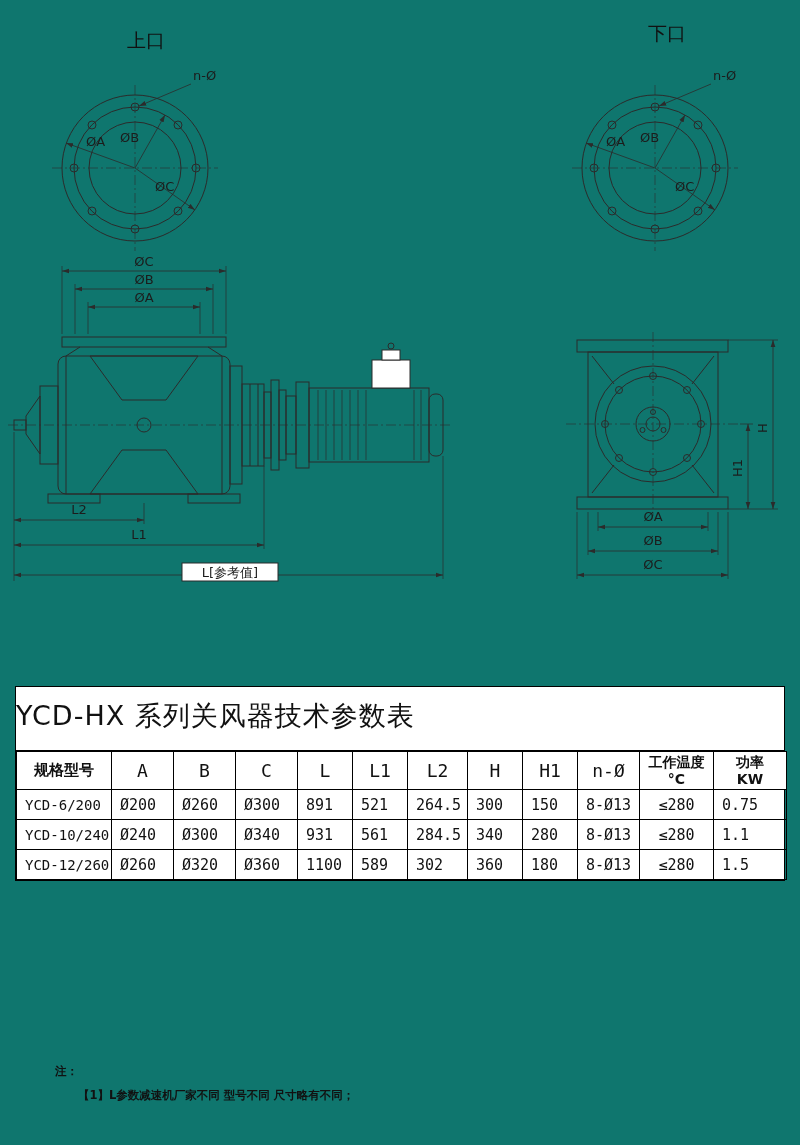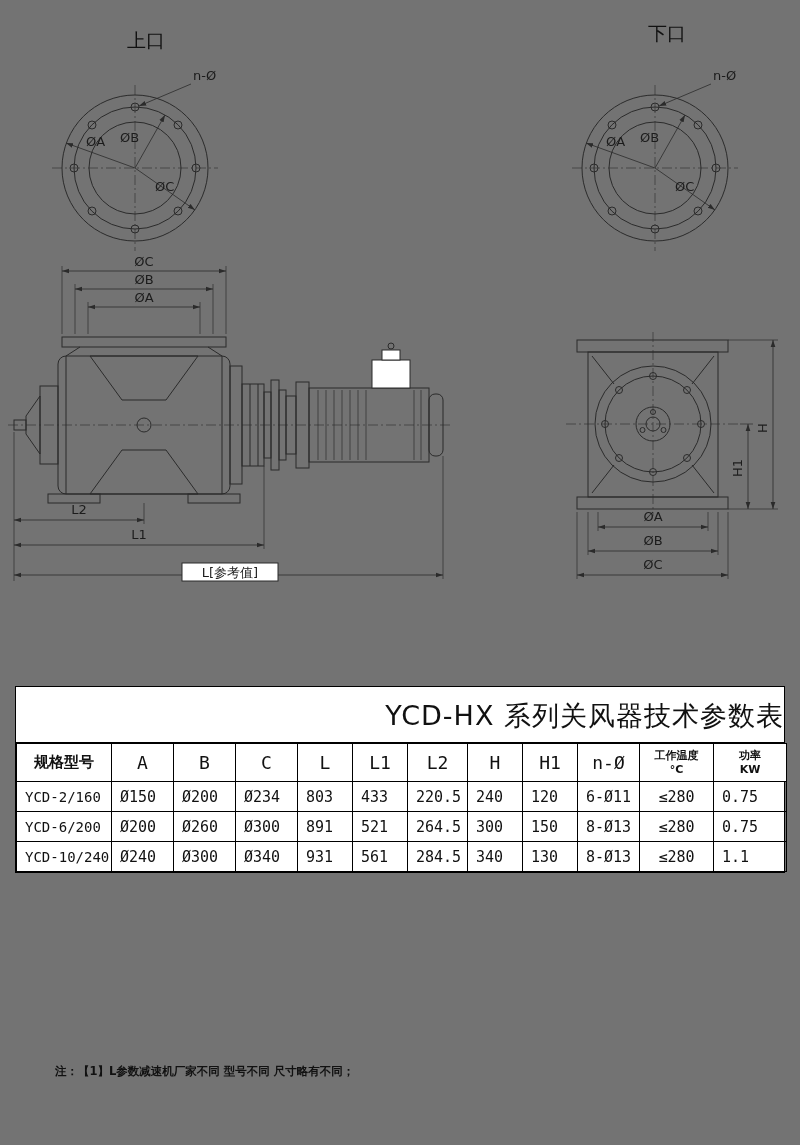--- a/index.html
+++ b/index.html
@@ -2,60 +2,60 @@
 <html><head>
 <meta charset="utf-8">
 <style>
   * { margin:0; padding:0; box-sizing:border-box; }
   html,body { background:#ffffff; }
   body {
     width:800px; height:1145px;
     font-family:"DejaVu Sans", "Liberation Sans", sans-serif;
     color:#111;
   }
-  .page { position:relative; width:800px; height:1145px; background:#737373; overflow:hidden; }
+  .page { position:relative; width:800px; height:1145px; background:#0f766e; overflow:hidden; }
 
   
   svg.drawings { position:absolute; left:0; top:0; }
   .ln   { stroke:#2b2b2b; stroke-width:1; fill:none; }
   .lnf  { stroke:#2b2b2b; stroke-width:1; fill:#ffffff; }
   .thin { stroke:#2b2b2b; stroke-width:0.7; fill:none; }
   .cl   { stroke:#2b2b2b; stroke-width:0.6; fill:none; stroke-dasharray:10 3 2 3; }
   .dim  { stroke:#2b2b2b; stroke-width:0.8; fill:none; }
   text.dlabel { font-family:"DejaVu Sans", sans-serif; font-size:13px; fill:#1c1c1c; }
   text.tlabel { font-family:"DejaVu Sans", sans-serif; font-size:19px; fill:#111; }
 
   
   .table-wrap {
     position:absolute; left:15px; top:686px; width:770px;
     border:1px solid #000; background:#fff;
   }
   .table-title {
-    text-align:right; font-size:27px; letter-spacing:1px;
-    padding:11px 0 8px 0; border-bottom:1px solid #000;
+    text-align:left; font-size:27px; letter-spacing:1px;
+    padding:11px 0 16px 0; border-bottom:1px solid #000;
   }
   table.spec { width:100%; border-collapse:collapse; table-layout:fixed; }
   .spec th, .spec td { border:1px solid #000; overflow:hidden; white-space:nowrap; }
   .spec thead th { height:38px; text-align:center; vertical-align:middle; background:#fff; }
   .spec .th-model  { font-size:15px; font-weight:bold; }
   .spec .th-letter { font-size:18px; font-weight:normal; font-family:"DejaVu Sans Mono", monospace; }
-  .spec .th-small  { font-size:11px; font-weight:bold; white-space:pre-line; line-height:1.2; }
+  .spec .th-small  { font-size:14px; font-weight:bold; white-space:pre-line; line-height:1.2; }
   .spec td { height:30px; font-size:15px; font-family:"DejaVu Sans Mono", monospace;
              padding-left:8px; text-align:left; vertical-align:middle; }
   .spec td.model { font-size:14px; }
   .spec td.ctr { text-align:center; padding-left:0; }
 
   
   .notes {
     position:absolute; left:55px; top:1062px; width:720px;
     display:flex; align-items:flex-start;
     font-size:11.5px; font-weight:bold; line-height:1.65; color:#111;
   }
   .notes-prefix { flex:0 0 auto; }
-  .notes-list { flex:1 1 auto; }
+  .notes-list { flex:1 1 auto;margin-top:24px; }
 </style>
 </head>
 <body>
 
 <div class="page">
 
   <svg class="drawings" width="800" height="660" viewBox="0 0 800 660">
     <defs>
       <marker id="arr" viewBox="0 0 9 8" refX="9" refY="4" markerWidth="9" markerHeight="8" orient="auto-start-reverse">
         <path d="M0,1 L9,4 L0,7 z" fill="#2b2b2b"></path>
@@ -266,34 +266,20 @@
           <th class="th-letter">H1</th>
           <th class="th-letter">n-Ø</th>
           <th class="th-small">工作温度
 °C</th>
           <th class="th-small">功率
 KW</th>
         </tr>
       </thead>
       <tbody>
           <tr>
-            <td class="model">YCD-2/160</td>
-            <td class="">Ø150</td>
-            <td class="">Ø200</td>
-            <td class="">Ø234</td>
-            <td class="">803</td>
-            <td class="">433</td>
-            <td class="">220.5</td>
-            <td class="">240</td>
-            <td class="">120</td>
-            <td class="">6-Ø11</td>
-            <td class="ctr">≤280</td>
-            <td class="">0.75</td>
-          </tr>
-          <tr>
             <td class="model">YCD-6/200</td>
             <td class="">Ø200</td>
             <td class="">Ø260</td>
             <td class="">Ø300</td>
             <td class="">891</td>
             <td class="">521</td>
             <td class="">264.5</td>
             <td class="">300</td>
             <td class="">150</td>
             <td class="">8-Ø13</td>
@@ -302,24 +288,38 @@
           </tr>
           <tr>
             <td class="model">YCD-10/240</td>
             <td class="">Ø240</td>
             <td class="">Ø300</td>
             <td class="">Ø340</td>
             <td class="">931</td>
             <td class="">561</td>
             <td class="">284.5</td>
             <td class="">340</td>
-            <td class="">130</td>
+            <td class="">280</td>
             <td class="">8-Ø13</td>
             <td class="ctr">≤280</td>
             <td class="">1.1</td>
+          </tr>
+          <tr>
+            <td class="model">YCD-12/260</td>
+            <td class="">Ø260</td>
+            <td class="">Ø320</td>
+            <td class="">Ø360</td>
+            <td class="">1100</td>
+            <td class="">589</td>
+            <td class="">302</td>
+            <td class="">360</td>
+            <td class="">180</td>
+            <td class="">8-Ø13</td>
+            <td class="ctr">≤280</td>
+            <td class="">1.5</td>
           </tr>
         </tbody>
     </table>
   </div>
 
   <div class="notes">
     <span class="notes-prefix">注：</span>
     <div class="notes-list">
         <div>【1】L参数减速机厂家不同 型号不同 尺寸略有不同；</div>
       </div>

